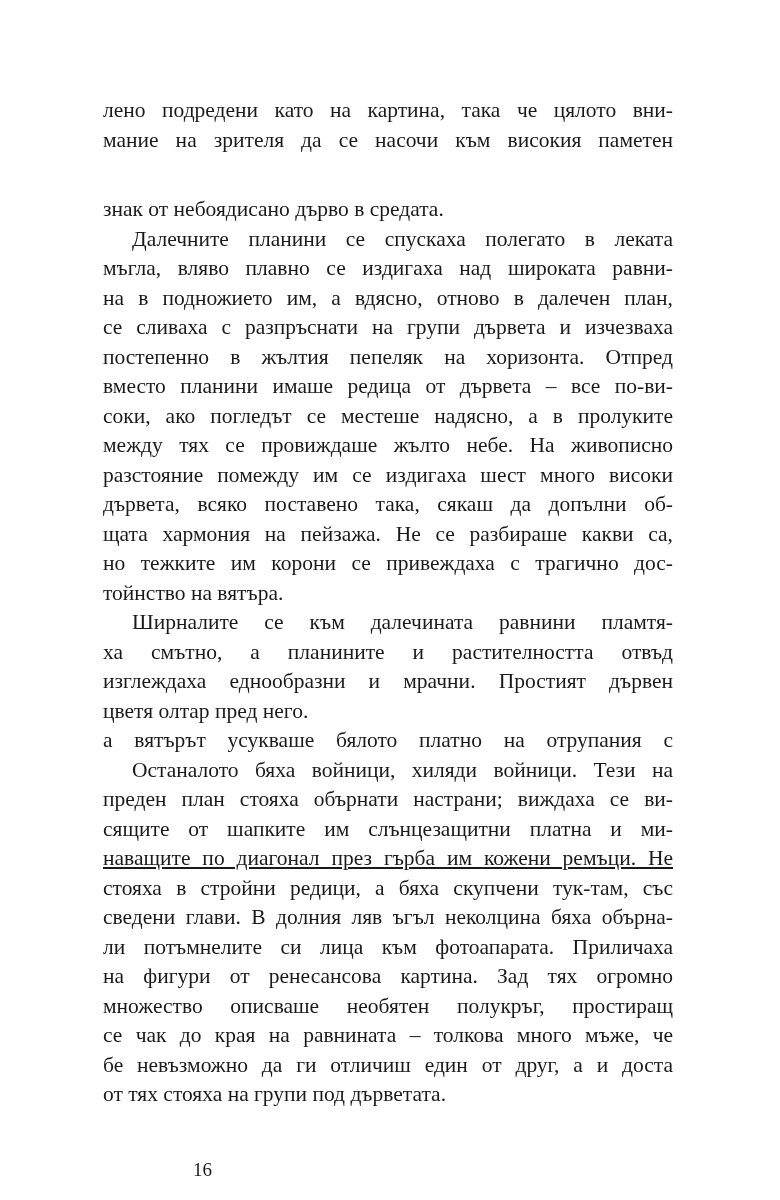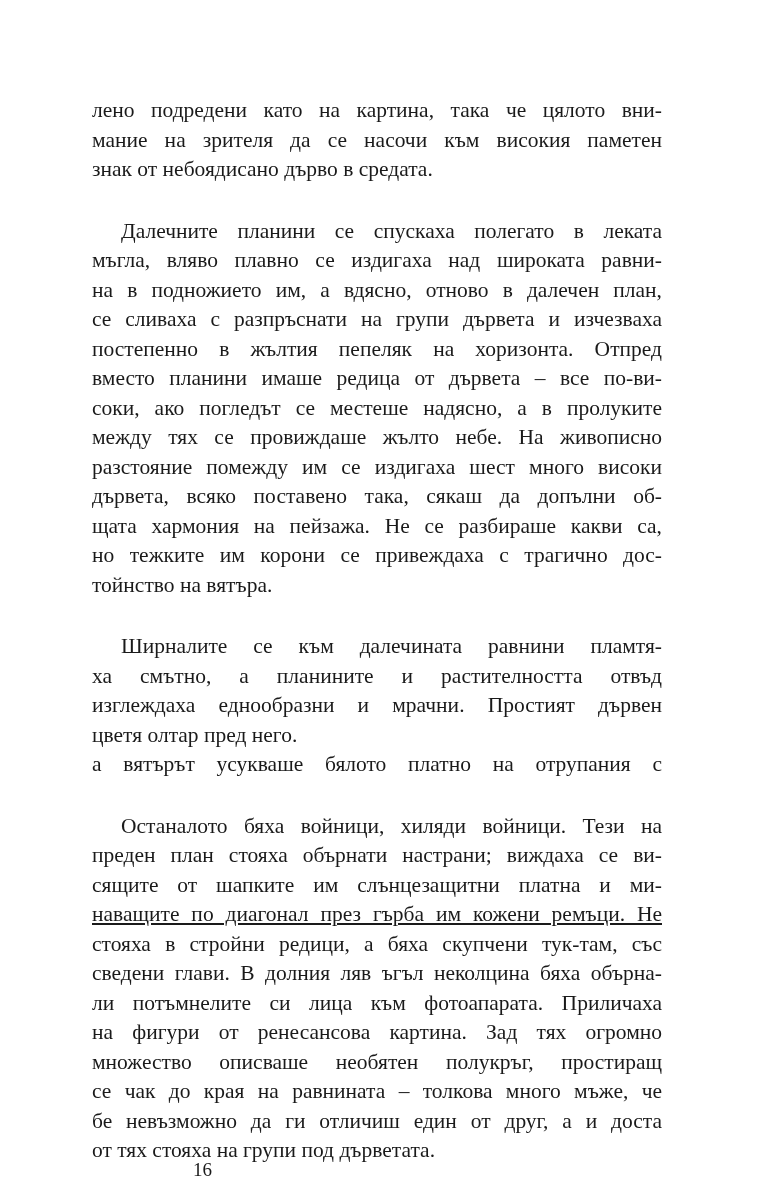--- a/index.html
+++ b/index.html
@@ -10,60 +10,59 @@
   body {
     width: 780px;
     height: 1200px;
     position: relative;
     overflow: hidden;
     font-family: "Liberation Serif", "DejaVu Serif", serif;
     color: #1a1a1a;
   }
   .page {
     position: absolute;
-    left: 92px;
+    left: 103px;
     top: 96px;
     width: 570px;
   }
   .line {
     display: block;
     height: 29.5px;
     line-height: 29.5px;
     font-size: 21.5px;
     white-space: nowrap;
     text-align: justify;
     text-align-last: justify;
     overflow: visible;
   }
   .line.last {
     text-align-last: left;
   }
   .line.indent {
     text-indent: 29px;
-    margin-top: 32px;
   }
   .page-number {
     position: absolute;
     left: 193px;
     top: 1158px;
     font-size: 19px;
     line-height: 24px;
     font-family: "Liberation Serif", "DejaVu Serif", serif;
     color: #1a1a1a;
   }
 </style>
 </head>
 <body>
 
 <div class="page">
 
   <div>
     <span class="line" style="white-space: normal; height: 29.5px;">лено подредени като на картина, така че цялото вни-</span>
     <span class="line" style="white-space: normal; height: 29.5px;">мание на зрителя да се насочи към високия паметен</span>
-    <span class="line last" style="white-space: normal; height: 29.5px;">знак от небоядисано дърво в средата.</span>
+    <span class="line last" style="white-space: normal; height: 29.5px; margin-top: 40px;">знак от небоядисано дърво в средата.</span>
   </div>
 
   <div>
     <span class="line indent" style="white-space: normal; height: 29.5px;">Далечните планини се спускаха полегато в леката</span>
     <span class="line" style="white-space: normal; height: 29.5px;">мъгла, вляво плавно се издигаха над широката равни-</span>
     <span class="line" style="white-space: normal; height: 29.5px;">на в подножието им, а вдясно, отново в далечен план,</span>
     <span class="line" style="white-space: normal; height: 29.5px;">се сливаха с разпръснати на групи дървета и изчезваха</span>
     <span class="line" style="white-space: normal; height: 29.5px;">постепенно в жълтия пепеляк на хоризонта. Отпред</span>
     <span class="line" style="white-space: normal; height: 29.5px;">вместо планини имаше редица от дървета – все по-ви-</span>
     <span class="line" style="white-space: normal; height: 29.5px;">соки, ако погледът се местеше надясно, а в пролуките</span>

